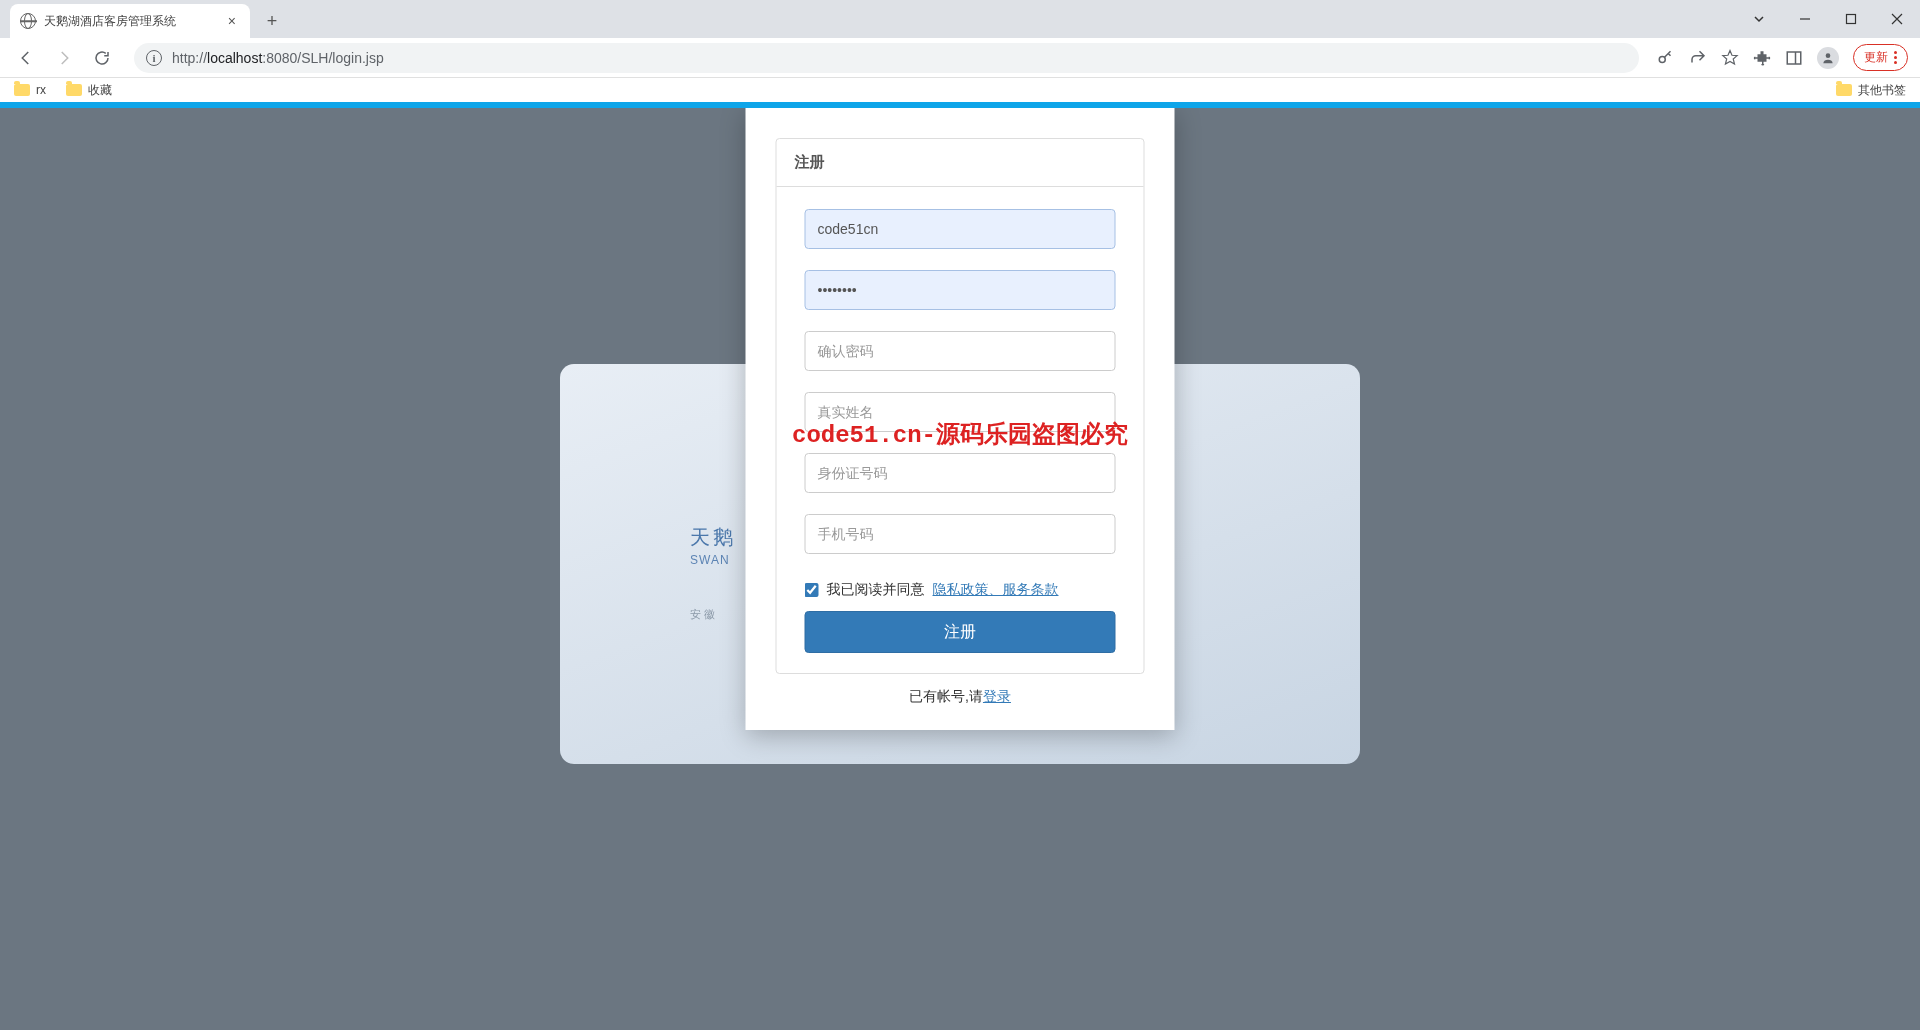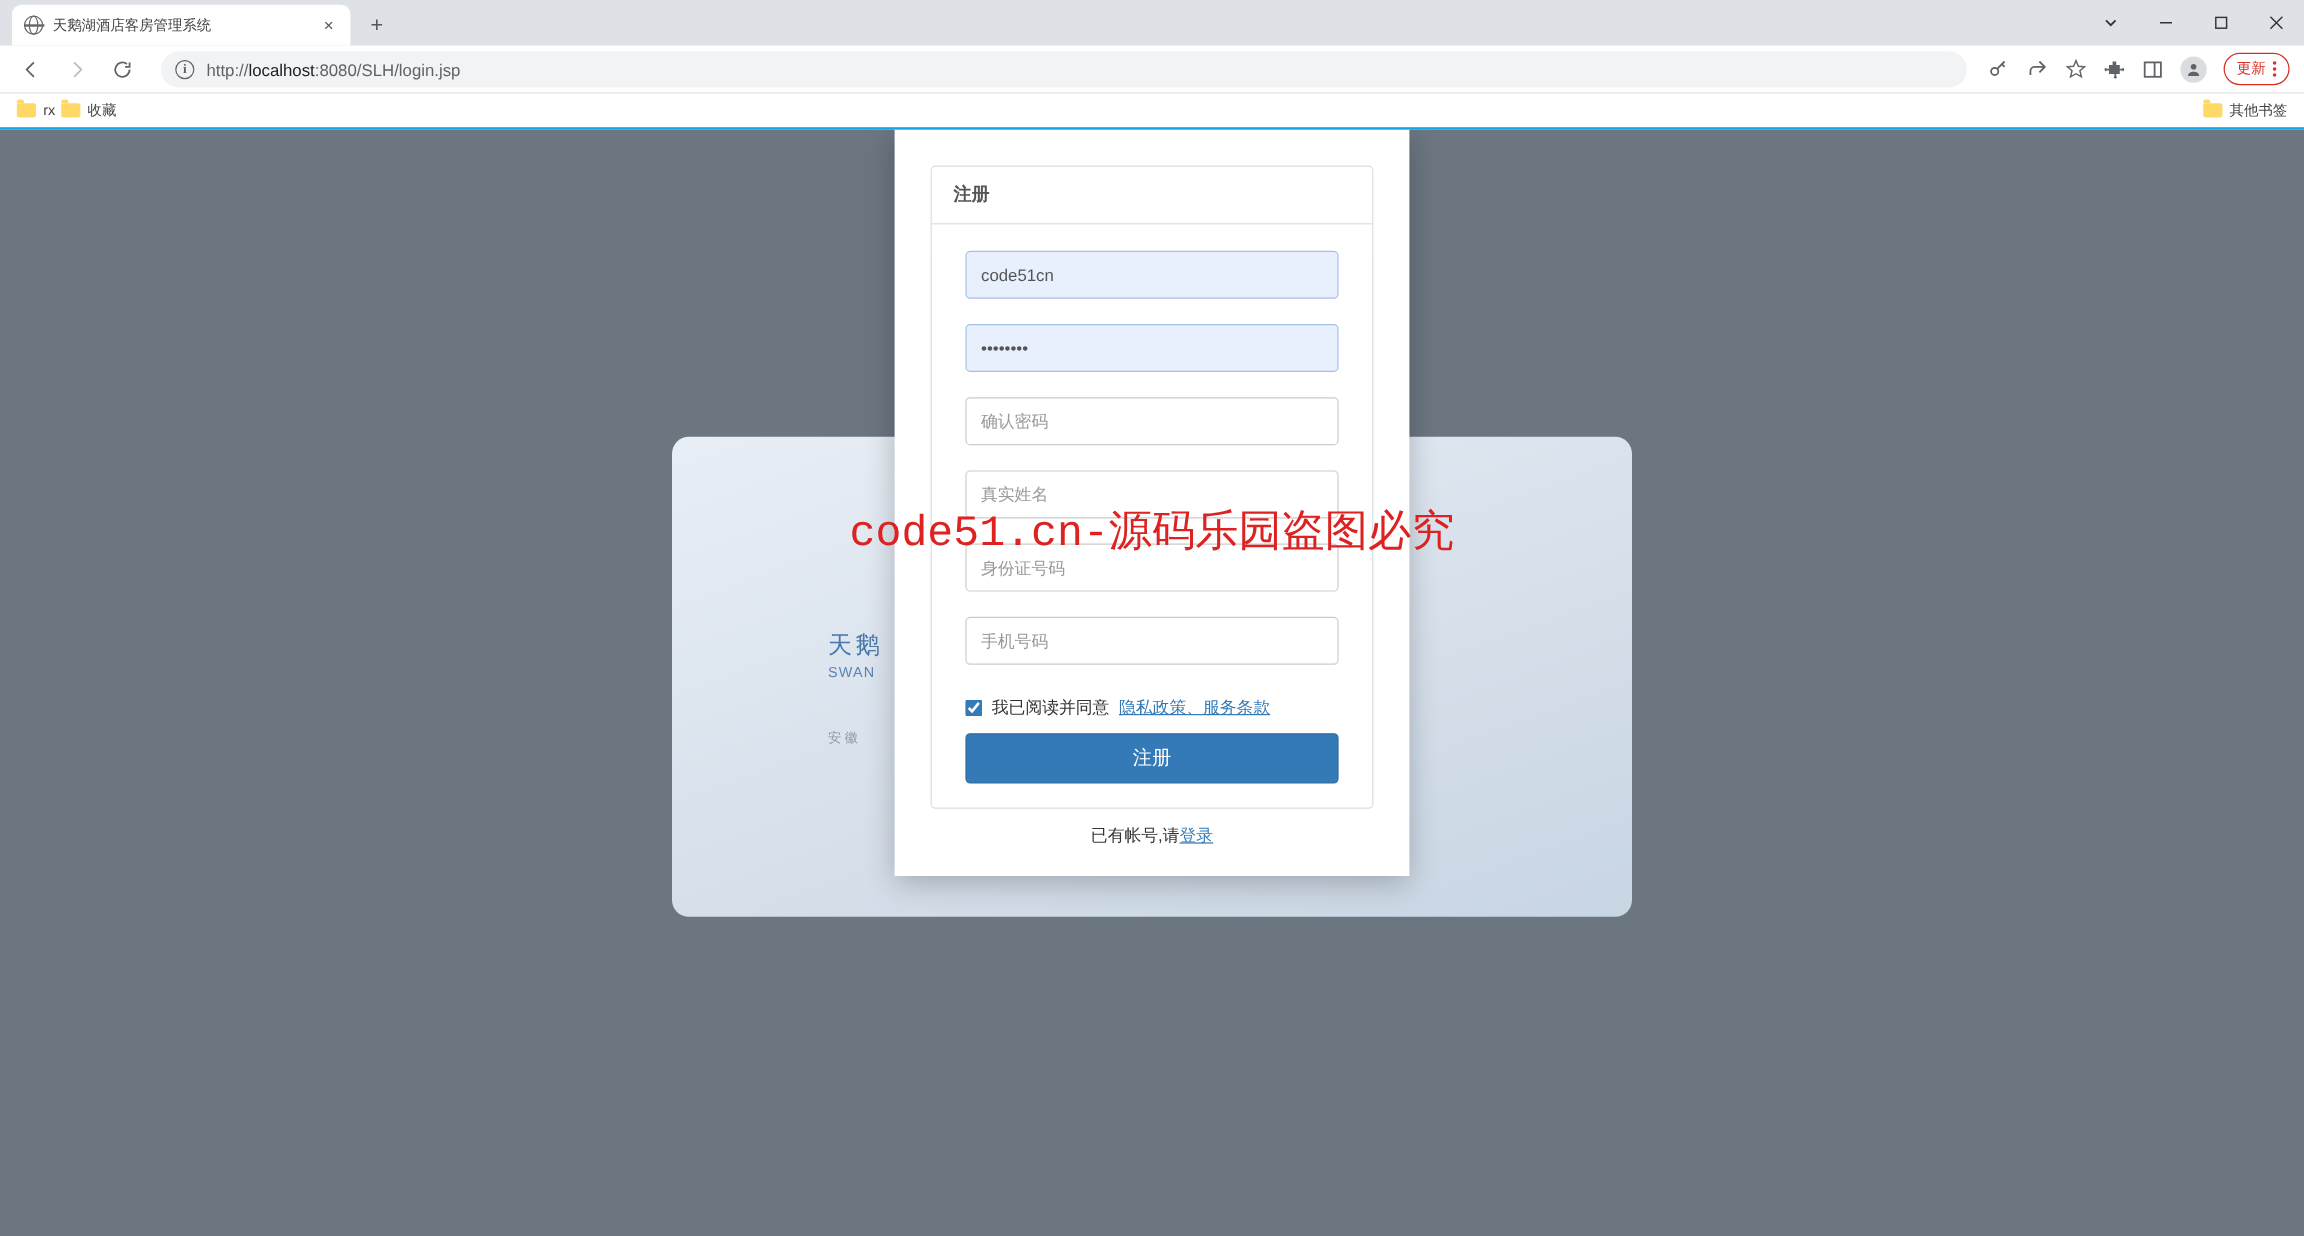--- a/index.html
+++ b/index.html
@@ -22,21 +22,21 @@
     }
     .tab-strip {
       height: 38px;
       display: flex;
       align-items: flex-end;
       padding-left: 10px;
     }
     .tab {
       background: #fff;
       height: 34px;
-      width: 282px;
+      width: 240px;
       border-radius: 8px 8px 0 0;
       display: flex;
       align-items: center;
       padding: 0 10px;
       gap: 8px;
       font-size: 12px;
       color: #444;
       position: relative;
     }
     .tab .globe-icon {
@@ -152,24 +152,24 @@
     }
     .update-btn .dots { display: flex; flex-direction: column; gap: 2px; }
     .update-btn .dots span { width: 3px; height: 3px; background: #d93025; border-radius: 50%; }
 
     .bookmarks-bar {
       background: #fff;
       height: 30px;
       display: flex;
       align-items: center;
       padding: 0 14px;
-      gap: 5px;
+      gap: 20px;
       font-size: 12px;
       color: #444;
-      border-bottom: 2px solid #0ea5e9;
+      border-bottom: 6px solid #0ea5e9;
     }
     .bookmark-item { display: flex; align-items: center; gap: 6px; cursor: pointer; }
     .folder-icon {
       width: 16px; height: 12px;
       background: #ffd968;
       border-radius: 2px;
       position: relative;
     }
     .folder-icon::before {
       content: '';
@@ -272,26 +272,26 @@
       color: #333;
     }
     .login-prompt a { color: #337ab7; text-decoration: underline; }
 
     .watermark {
       position: absolute;
       top: 310px;
       left: 50%;
       transform: translateX(-50%);
       color: #d22;
-      font-size: 36px;
+      font-size: 24px;
       font-family: "Courier New", monospace;
       white-space: nowrap;
       z-index: 5;
       pointer-events: none;
-      font-weight: 400;
+      font-weight: 700;
     }
   </style>
 </head>
 <body>
 
 <div class="browser-chrome">
   <div class="tab-strip">
     <div class="tab">
       <span class="globe-icon"></span>
       <span class="tab-title">天鹅湖酒店客房管理系统</span>

